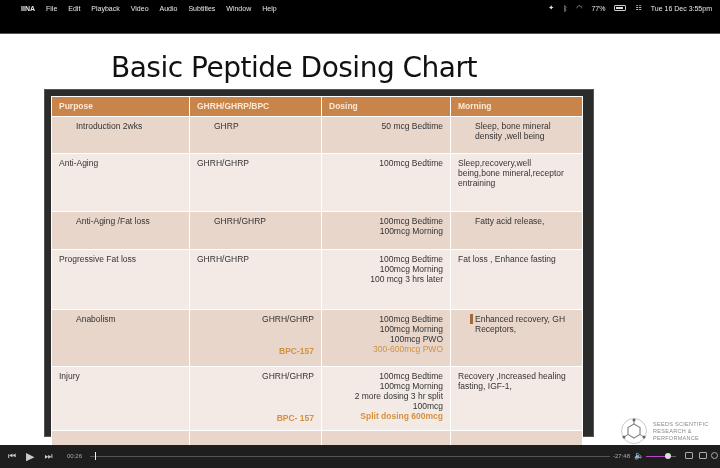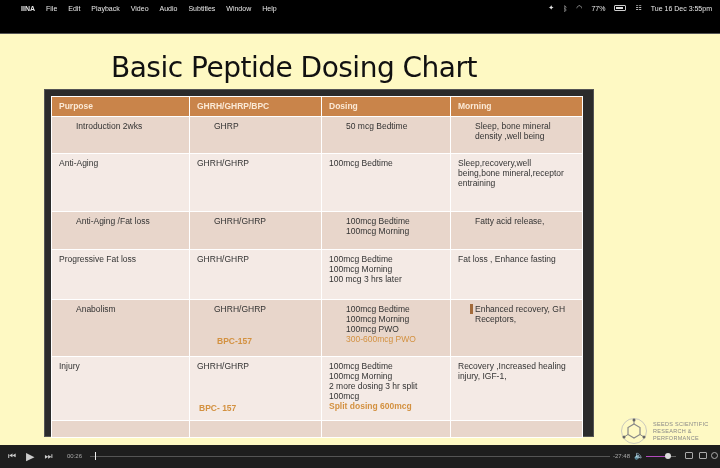--- a/index.html
+++ b/index.html
@@ -10,31 +10,31 @@
   .menubar .left { display: flex; align-items: center; padding-left: 9px; }
   .menubar .left span { margin-right: 11px; }
   .menubar .apple { font-size: 9px; margin-right: 12px !important; }
   .menubar .app { font-weight: bold; }
   .menubar .right { margin-left: auto; display: flex; align-items: center; padding-right: 8px; gap: 9px; }
   .battery { display: inline-block; width: 12px; height: 6px; border: 1px solid #ccc; border-radius: 1px; position: relative; }
   .battery::after { content: ""; position: absolute; left: 1px; top: 1px; width: 7px; height: 2px; background: #ddd; }
 
   
   .video { position: absolute; left: 0; top: 16px; width: 720px; height: 429px; background: #000; }
-  .slide { position: absolute; left: 0; top: 17px; width: 720px; height: 412px; background: #fef9c3; border-top: 1px solid #555; }
+  .slide { position: absolute; left: 0; top: 17px; width: 720px; height: 412px; background: #ffffff; border-top: 1px solid #555; }
   .slide-title { position: absolute; left: 111px; top: 17px; font-size: 28px; color: #111; font-family: "DejaVu Sans", sans-serif; letter-spacing: -0.5px; }
   .frame { position: absolute; left: 44px; top: 55px; width: 550px; height: 348px; background: #2b2b2b; border: 1px solid #555; }
   table { position: absolute; left: 6px; top: 6px; width: 532px; border-collapse: collapse; font-size: 8.5px; color: #333; }
   td, th { border: 1px solid #fff; vertical-align: top; padding: 4px 7px; text-align: left; line-height: 10px; }
   th { background: #c9844a; color: #fbe9d6; font-weight: bold; height: 20px; }
   tr.odd td { background: #e8d6cb; padding-left: 24px; }
   tr.even td { background: #f4eae5; }
   .c1 { width: 138px; } .c2 { width: 132px; } .c3 { width: 129px; }
   .orange { color: #d39140; font-weight: bold; }
-  .line { display: block; }
+  .line { display: block; text-align: right; }
   .marker { display: inline-block; width: 3px; height: 10px; background: #a26a3a; margin-left: -5px; margin-right: 2px; vertical-align: -2px; }
 
   
   .logo { position: absolute; left: 620px; top: 383px; display: flex; align-items: center; }
   .logo .text { font-size: 5.5px; color: #888; line-height: 7px; margin-left: 5px; letter-spacing: 0.3px; }
 
   
   .player { position: absolute; left: 0; top: 445px; width: 720px; height: 23px; background: #1e1e1e; display: flex; align-items: center; color: #aaa; font-size: 6px; }
   .player .ctrl { margin-left: 8px; font-size: 9px; color: #ccc; }
   .progress { position: absolute; left: 90px; top: 11px; width: 520px; height: 1px; background: #555; }
@@ -104,21 +104,21 @@
         </tr>
         <tr class="odd" style="height:38px">
           <td>Anti-Aging /Fat loss</td>
           <td>GHRH/GHRP</td>
           <td>
             <span class="line">100mcg Bedtime</span>
             <span class="line">100mcg Morning</span>
           </td>
           <td>Fatty acid release,</td>
         </tr>
-        <tr class="even" style="height:50px">
+        <tr class="even" style="height:60px">
           <td>Progressive Fat loss</td>
           <td>GHRH/GHRP</td>
           <td>
             <span class="line">100mcg Bedtime</span>
             <span class="line">100mcg Morning</span>
             <span class="line">100 mcg 3 hrs later</span>
           </td>
           <td>Fat loss , Enhance fasting</td>
         </tr>
         <tr class="odd" style="height:57px">
@@ -141,21 +141,21 @@
             <span class="line">GHRH/GHRP</span>
             <span class="line orange" style="margin-top:32px;padding-left:2px">BPC- 157</span>
           </td>
           <td>
             <span class="line">100mcg Bedtime</span>
             <span class="line">100mcg Morning</span>
             <span class="line">2 more dosing 3 hr split</span>
             <span class="line">100mcg</span>
             <span class="line orange">Split dosing 600mcg</span>
           </td>
-          <td>Recovery ,Increased healing injury, IGF-1,</td>
+          <td>Recovery ,Increased healing fasting, IGF-1,</td>
         </tr>
         <tr class="odd" style="height:17px">
           <td></td>
               <td></td>
               <td></td>
               <td></td>
         </tr>
       </tbody>
         </table>
     </div>

